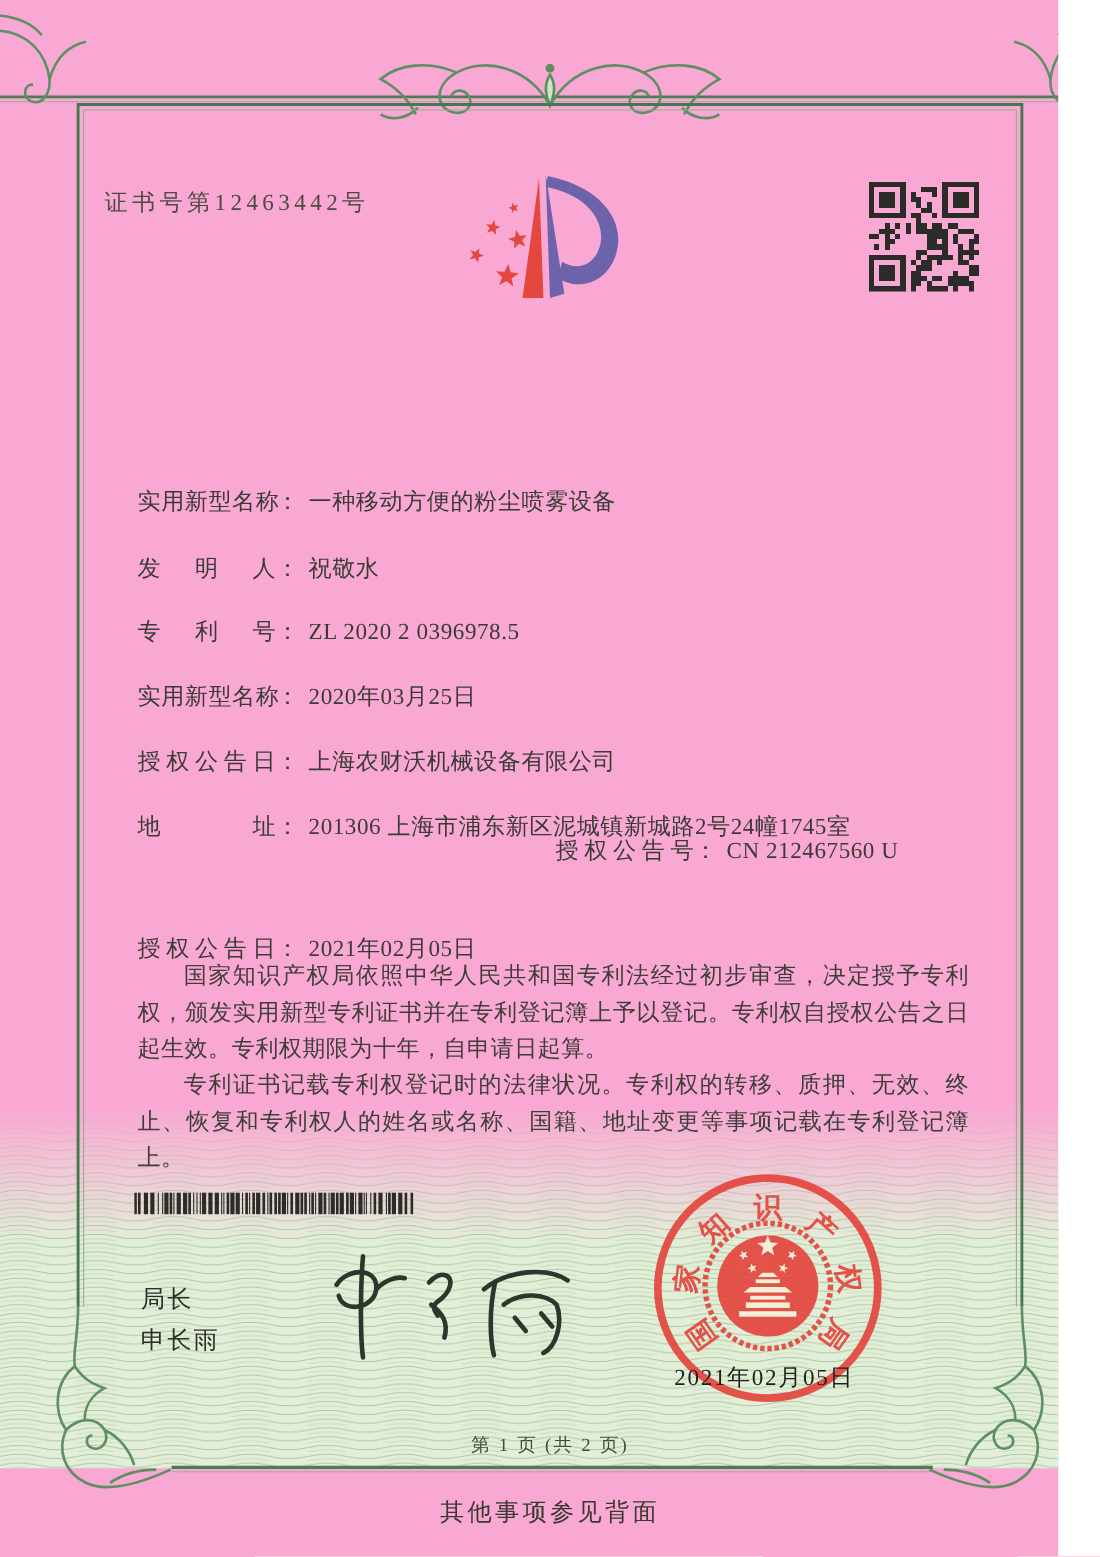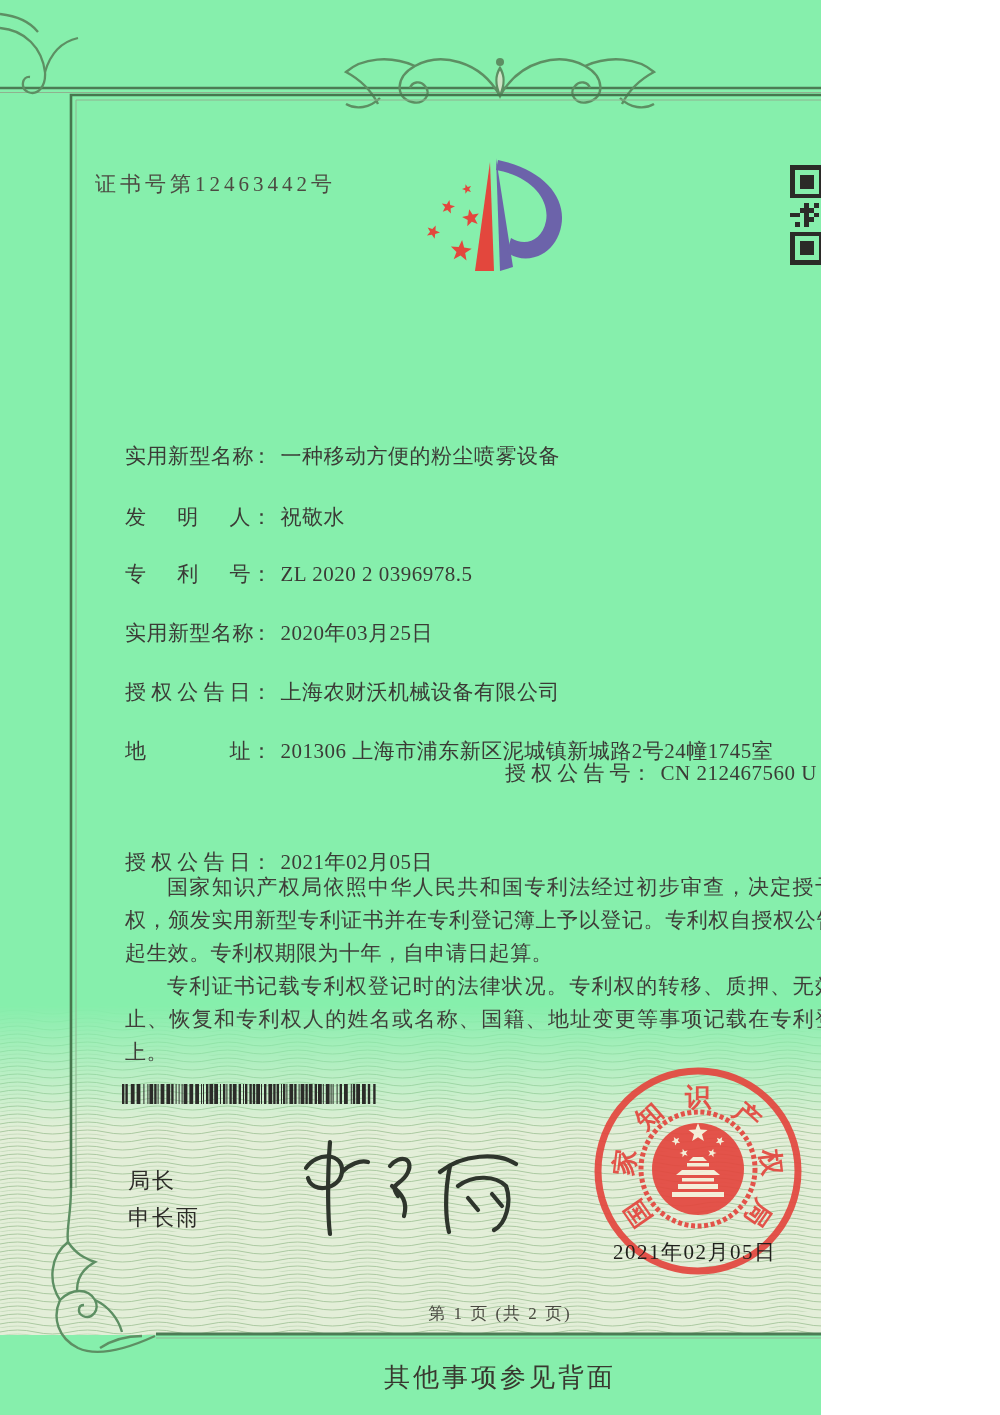--- a/index.html
+++ b/index.html
@@ -1,18 +1,18 @@
 <!DOCTYPE html>
 <html><head>
 <meta charset="utf-8">
 <style>
   html,body{margin:0;padding:0;}
   .page{
-    position:relative; width:821px; height:1415px;
-    background:#86efac; overflow:hidden;
+    position:relative; width:962px; height:1415px;
+    background:#f9a8d4; overflow:hidden;
     font-family:"Liberation Serif","DejaVu Serif",serif;
     color:#3b3b36;
   }
   .abs{position:absolute;}
   svg{display:block;}
   .decor{pointer-events:none;}
 
   .cert-no{left:95px; top:170px; font-size:21px; letter-spacing:4px; color:#4c4a42;}
 
   .title{left:0; top:316px; width:1000px; text-align:center;
@@ -27,21 +27,21 @@
 
   .paras{left:125px; top:843px; width:756px; font-size:21px; line-height:33px;
     color:#3f3e39; text-align:justify; letter-spacing:0.4px;margin-top:28px;}
   .paras p{margin:0; text-indent:2em;}
 
   .signer{left:128px; font-size:22px; font-family:"Liberation Sans","DejaVu Sans",sans-serif; color:#2c2c28; letter-spacing:2px;}
 
   .seal-date{left:613px; top:1238px; font-size:21px; color:#1f1f1c; letter-spacing:1.5px; z-index:6;}
 
   .page-info{left:0; top:1302px; width:1000px; text-align:center; font-size:17px; color:#4a4a42; letter-spacing:2px;}
-  .back-note{left:0; top:1360px; width:1000px; text-align:center; font-size:26px; color:#38382f; letter-spacing:3px;}
+  .back-note{left:0; top:1360px; width:1000px; text-align:center; font-size:22px; color:#38382f; letter-spacing:3px;}
 
   .z1{z-index:1}.z3{z-index:3}.z4{z-index:4}.z5{z-index:5}
 </style>
 </head>
 <body>
 
 <div class="page">
 
   <svg class="abs decor z1" width="1000" height="1415" viewBox="0 0 1000 1415" id="bg-svg">
     <defs>

